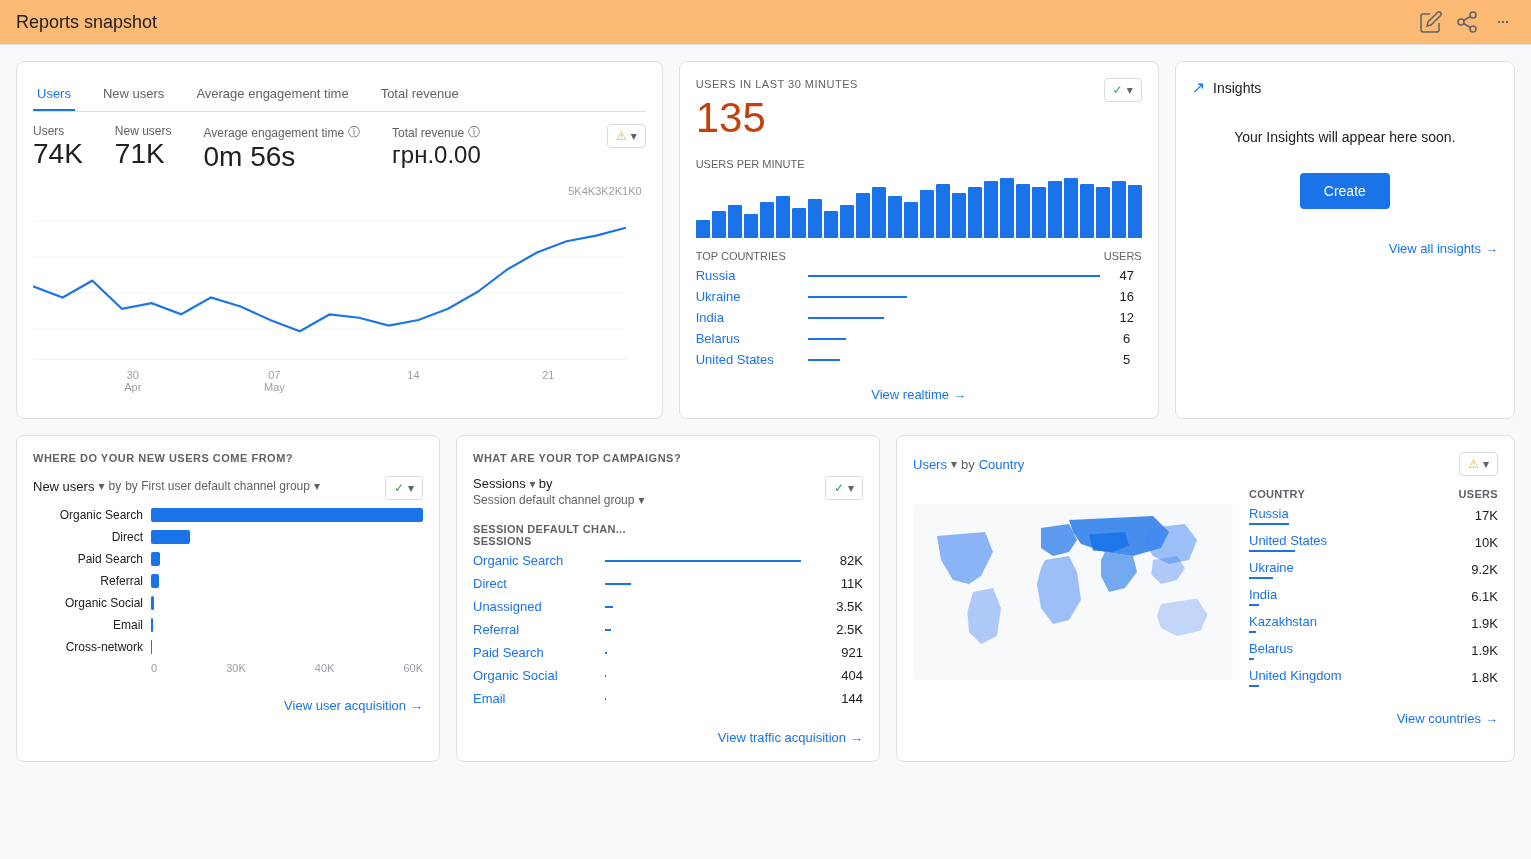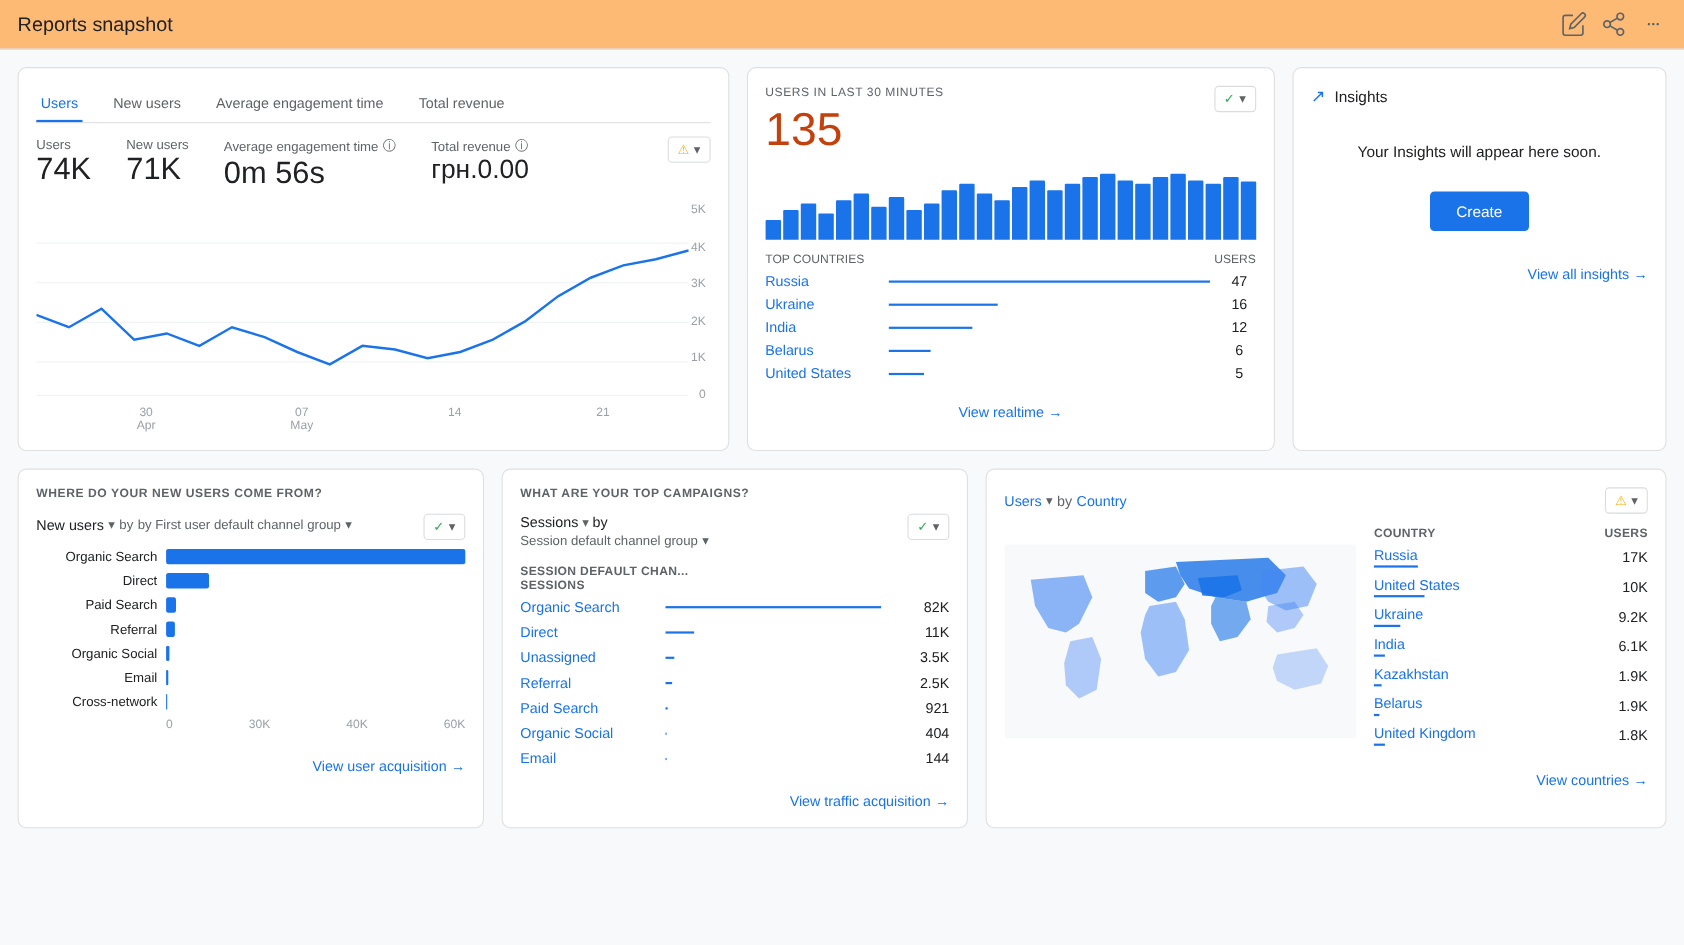--- a/index.html
+++ b/index.html
@@ -25,21 +25,21 @@
     .metrics-row { display: flex; gap: 32px; margin: 12px 0; align-items: flex-start; }
     .metric { display: flex; flex-direction: column; }
     .metric-label { font-size: 12px; color: #5f6368; display: flex; align-items: center; gap: 4px; }
     .metric-value { font-size: 28px; font-weight: 400; color: #202124; }
     .metric-value.revenue { font-size: 24px; }
     .status-btn { display: flex; align-items: center; gap: 4px; border: 1px solid #dadce0; border-radius: 4px; padding: 4px 8px; cursor: pointer; font-size: 12px; color: #5f6368; }
     
     
     .chart-area { position: relative; height: 180px; margin-top: 8px; }
     .chart-svg { width: 100%; height: 100%; }
-    .chart-labels-y { position: absolute; right: 0; top: 0; height: 100%; display: flex; flex-direction: column; justify-content: space-between; font-size: 11px; color: #9aa0a6; text-align: right; padding: 0 4px; }
+    .chart-labels-y { position: absolute; right: 0; top: 0; height: 100%; display: flex; flex-direction: row; justify-content: space-between; font-size: 11px; color: #9aa0a6; text-align: right; padding: 0 4px; }
     .chart-labels-x { display: flex; justify-content: space-around; font-size: 11px; color: #9aa0a6; margin-top: 4px; padding: 0 30px; }
     .x-label { text-align: center; }
     
     
     .rt-title { font-size: 11px; color: #5f6368; letter-spacing: 0.5px; text-transform: uppercase; margin-bottom: 4px; }
     .rt-number { font-size: 42px; font-weight: 300; color: #c2410c; margin-bottom: 8px; }
     .rt-subtitle { font-size: 11px; color: #5f6368; margin-bottom: 8px; }
     
     .bar-chart-rt { display: flex; align-items: flex-end; height: 60px; gap: 2px; margin-bottom: 12px; }
     .rt-bar { background: #1a73e8; width: 14px; border-radius: 1px 1px 0 0; }
@@ -203,20 +203,21 @@
       <div class="card-top-row">
         <div>
           <div class="rt-title">USERS IN LAST 30 MINUTES</div>
           <div class="rt-number">135</div>
         </div>
         <div class="status-btn">
           <span style="color:#34a853">✓</span>
           <span>▾</span>
         </div>
       </div>
+      <div class="rt-subtitle">USERS PER MINUTE</div>
       <div class="bar-chart-rt">
         <div class="rt-bar" style="height:30%"></div>
         <div class="rt-bar" style="height:45%"></div>
         <div class="rt-bar" style="height:55%"></div>
         <div class="rt-bar" style="height:40%"></div>
         <div class="rt-bar" style="height:60%"></div>
         <div class="rt-bar" style="height:70%"></div>
         <div class="rt-bar" style="height:50%"></div>
         <div class="rt-bar" style="height:65%"></div>
         <div class="rt-bar" style="height:45%"></div>

